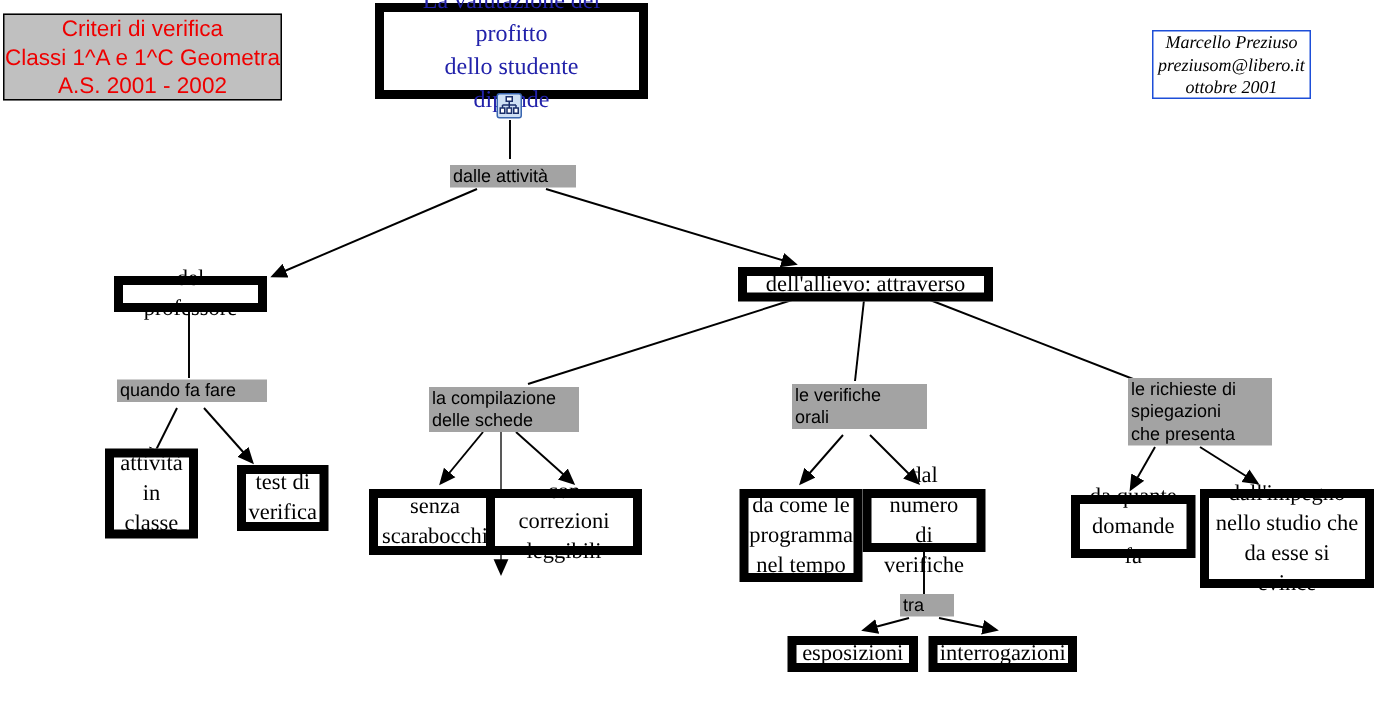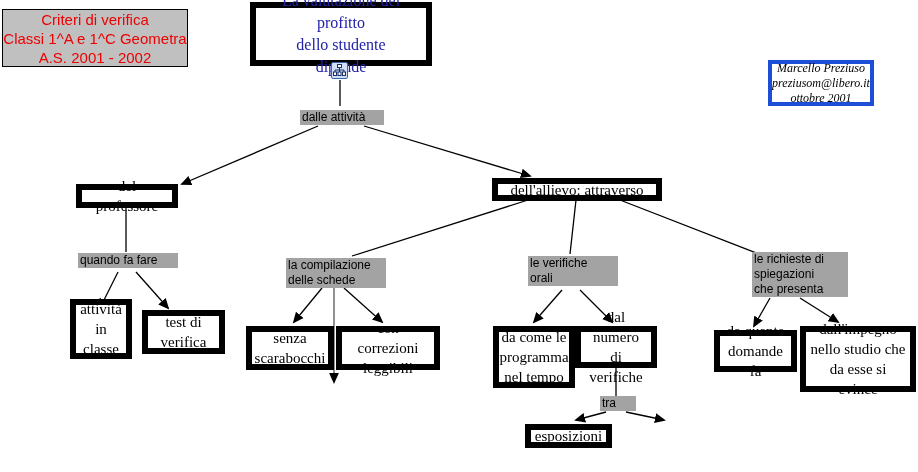--- a/index.html
+++ b/index.html
@@ -54,33 +54,32 @@
     line-height: 19px;
     text-align: center;
     display: flex;
     align-items: center;
     justify-content: center;
     white-space: pre-line;
   }
   .author {
     position: absolute;
     box-sizing: border-box;
-    border: 4px solid #1d4ed8;
+    border: 1px solid #1d4ed8;
     background: #ffffff;
     color: #000000;
     font-family: "Liberation Serif", serif;
     font-style: italic;
     font-size: 12px;
     line-height: 15px;
     text-align: center;
     display: flex;
     align-items: center;
     justify-content: center;
     white-space: pre-line;
-    margin-top: 40px;
   }
   .linklabel {
     position: absolute;
     font-family: Liberation Sans, sans-serif;
     font-size: 12px;
     line-height: 15px;
     color: #000000;
     text-align: left;
     background: #a3a3a3;
     white-space: pre-line;
@@ -192,39 +191,40 @@
 
   <div class="linklabel" style="left:600px; top:396px; width:32px;">tra</div>
 
   <div class="node" style="left:76px; top:184px; width:102px; height:24px;">del professore</div>
 
   <div class="node" style="left:492px; top:178px; width:170px; height:23px;">dell'allievo: attraverso</div>
 
   <div class="node" style="left:70px; top:299px; width:62px; height:60px;">attività
 in classe</div>
 
-  <div class="node" style="left:142px; top:310px; width:83px; height:44px;">test di
+  <div class="node" style="left:158px; top:310px; width:61px; height:44px;">test di
 verifica</div>
 
   <div class="node" style="left:246px; top:326px; width:88px; height:44px;">senza
 scarabocchi</div>
 
-  <div class="node" style="left:336px; top:326px; width:104px; height:44px;">con correzioni
+  <div class="node" style="left:324px; top:326px; width:104px; height:44px;">con correzioni
 leggibili</div>
 
 
   <div class="node" style="left:493px; top:326px; width:82px; height:62px;">da come le
 programma
 nel tempo</div>
 
   <div class="node" style="left:575px; top:326px; width:82px; height:42px;">dal numero
 di verifiche</div>
 
   <div class="node" style="left:525px; top:424px; width:87px; height:24px;">esposizioni</div>
 
+  <div class="node" style="left:619px; top:424px; width:99px; height:24px;">interrogazioni</div>
 
   <div class="node" style="left:714px; top:330px; width:83px; height:42px;">da quante
 domande fa</div>
 
   <div class="node" style="left:800px; top:326px; width:116px; height:66px;">dall'impegno
 nello studio che
 da esse si evince</div>
 
 </div>
 

